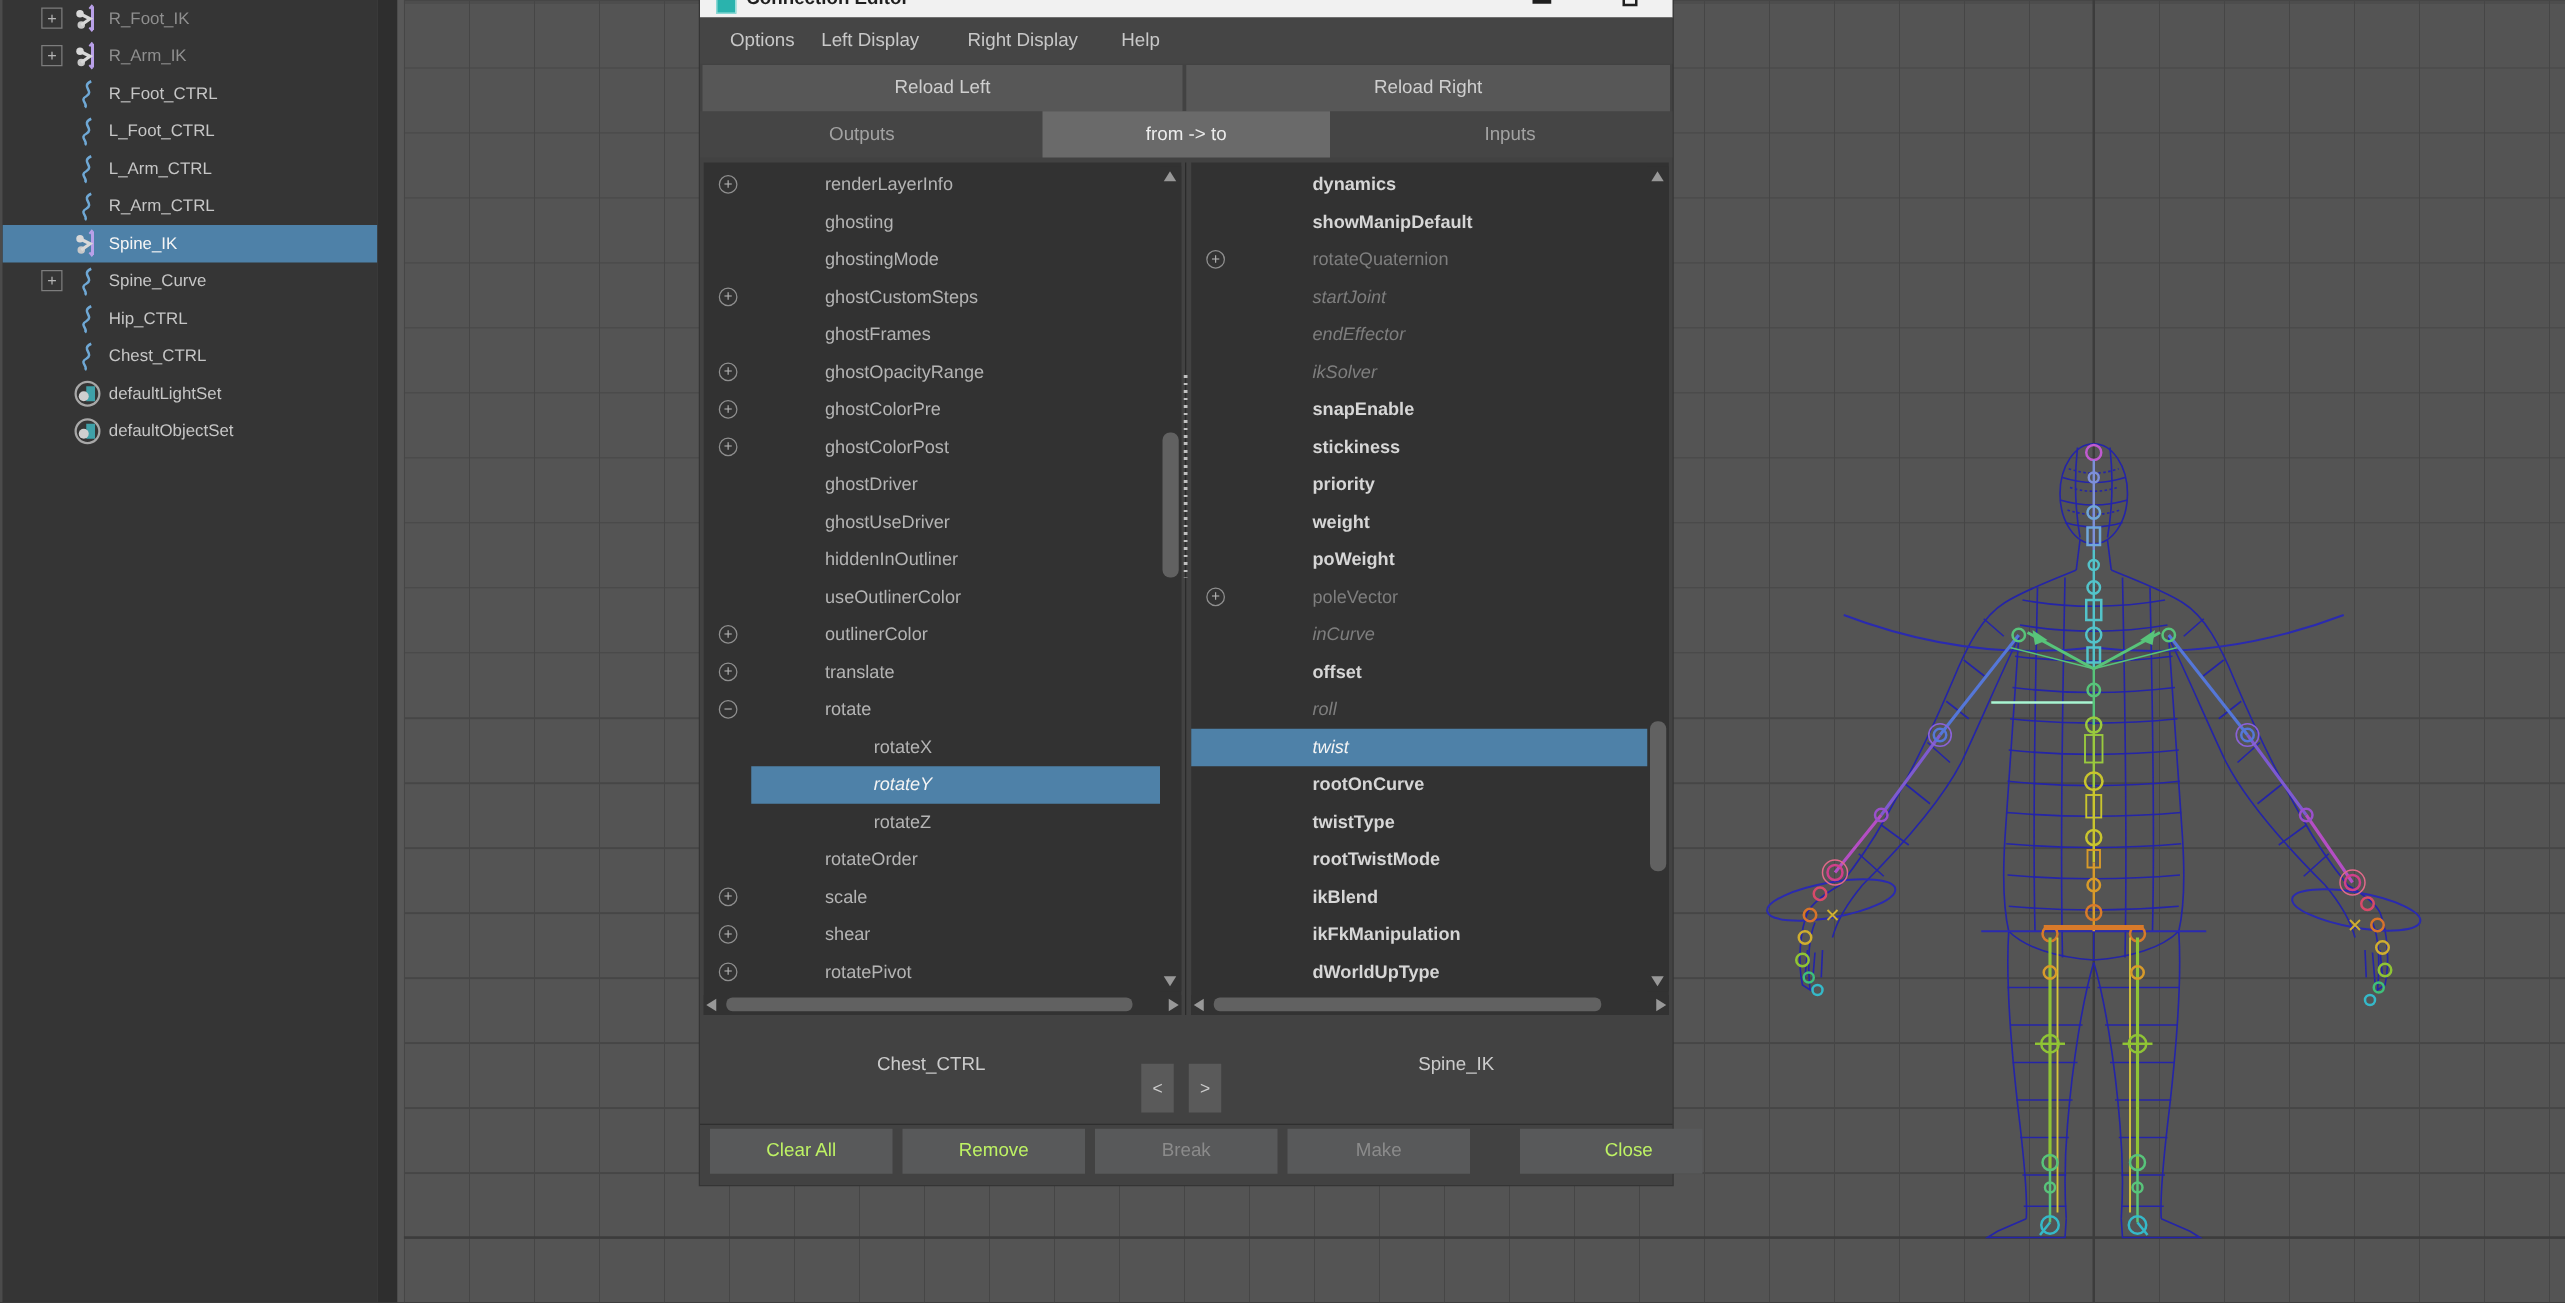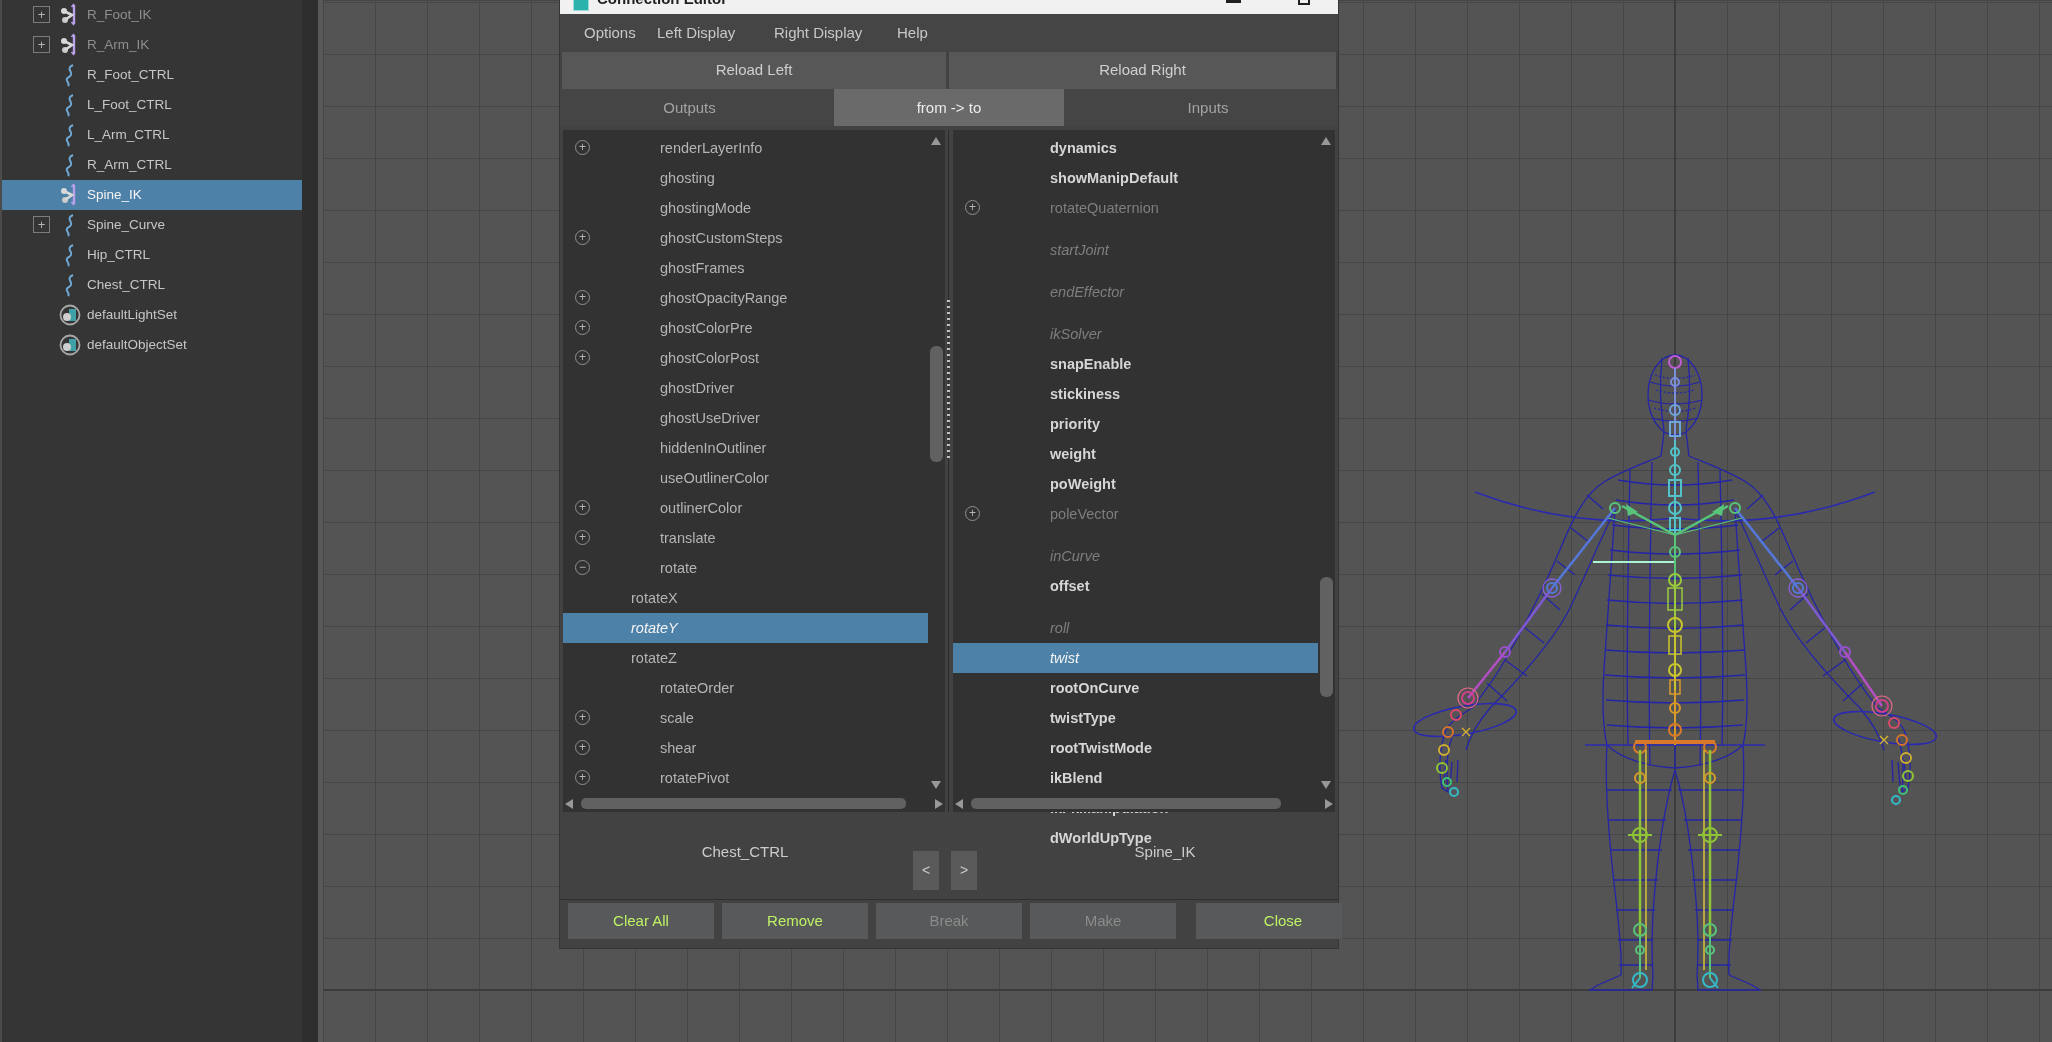--- a/index.html
+++ b/index.html
@@ -54,24 +54,24 @@
   #tab-outputs { left:0; width:259px; }
   #tab-inputs { left:518px; width:260px; }
   #tab-direction { left:274px; width:230px; background:#6a6a6a; color:#ececec; }
 
   .attr-list { position:absolute; top:130px; height:682px; background:#323232; }
   #left-list { left:3px; width:382px; }
   #right-list { left:393px; width:382px; }
   .rows { position:absolute; left:0; top:3px; width:365px; }
   .attr-row { position:relative; height:30px; line-height:30px; color:#b4b4b4; font-size:14.5px;
     padding-left:97px; white-space:nowrap; }
-  .attr-row.child { padding-left:68px; }
+  .attr-row.child { padding-left:98px;margin-left:38px; }
   .attr-row.bold { font-weight:bold; color:#d6d6d6; }
   .attr-row.gray { color:#7e7e7e; }
-  .attr-row.gray-italic { color:#7e7e7e; font-style:italic;margin-top:12px; }
+  .attr-row.gray-italic { color:#7e7e7e; font-style:italic; }
   .attr-row.selected { background:#4e81a8; color:#f4f4f4; font-style:italic; }
   .expander { position:absolute; left:12px; top:7px; width:15px; height:15px; border:1px solid #8f8f8f;
     border-radius:50%; color:#b5b5b5; font-size:12px; line-height:13px; text-align:center; font-style:normal; }
 
   .vscroll { position:absolute; right:0; top:3px; width:17px; height:660px; background:#323232; }
   .vthumb { position:absolute; left:2px; width:13px; background:#616161; border-radius:6px; }
   .tri-up { position:absolute; left:3px; top:4px; width:0; height:0;
     border-left:5.5px solid transparent; border-right:5.5px solid transparent; border-bottom:8px solid #989898; }
   .tri-down { position:absolute; left:3px; bottom:4px; width:0; height:0;
     border-left:5.5px solid transparent; border-right:5.5px solid transparent; border-top:8px solid #989898; }
@@ -450,17 +450,17 @@
     <div id="left-node" class="node-label">Chest_CTRL</div>
     <div id="prev-btn" class="nav-btn">&lt;</div>
     <div id="next-btn" class="nav-btn">&gt;</div>
     <div id="right-node" class="node-label">Spine_IK</div>
     <div id="footer-divider"></div>
     <div id="action-buttons">
         <div class="action-btn" style="left: 8px;">Clear All</div>
         <div class="action-btn" style="left: 162px;">Remove</div>
         <div class="action-btn disabled" style="left: 316px;">Break</div>
         <div class="action-btn disabled" style="left: 470px;">Make</div>
-        <div class="action-btn" style="left: 636px; padding-left: 28px;">Close</div>
+        <div class="action-btn" style="left: 656px; padding-left: 28px;">Close</div>
       </div>
   </div>
 
 </div>
 
 </body></html>

